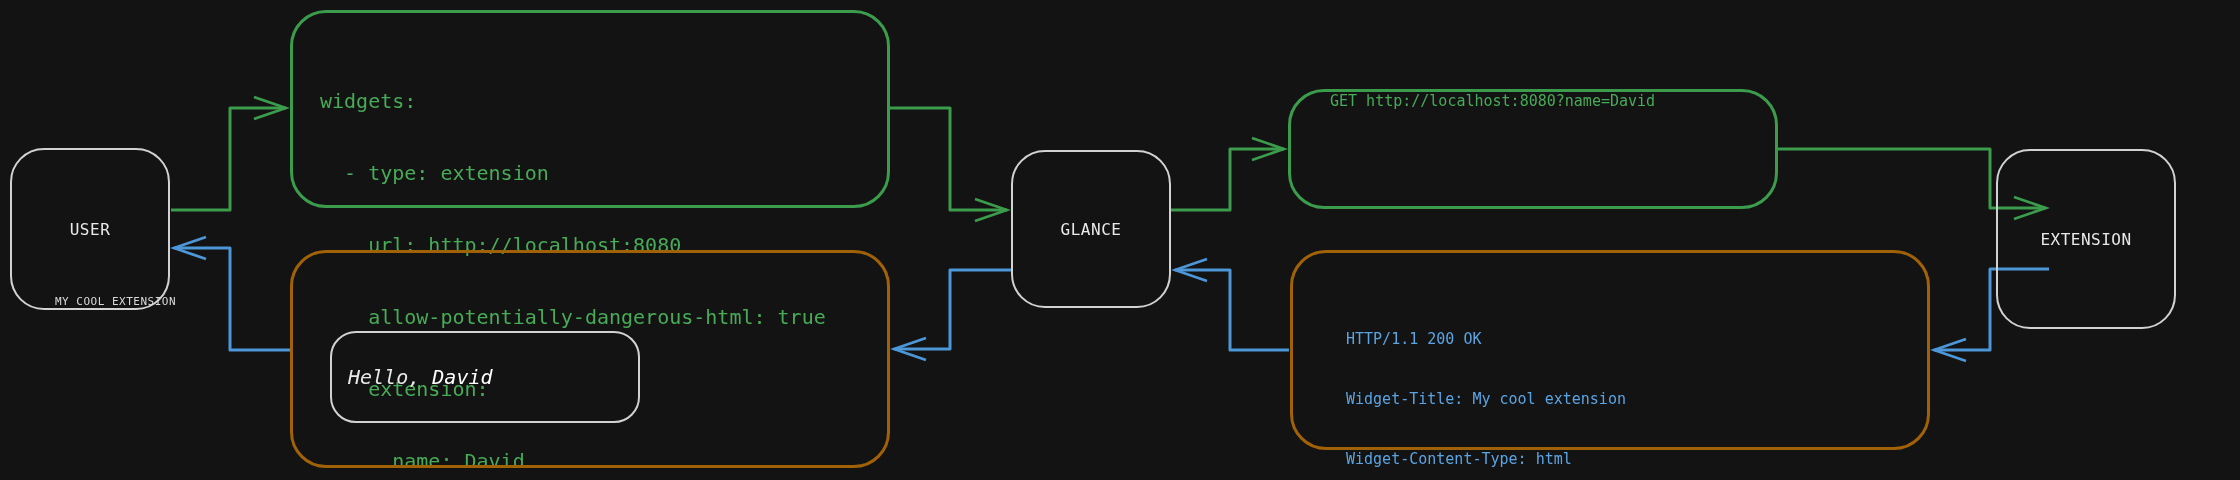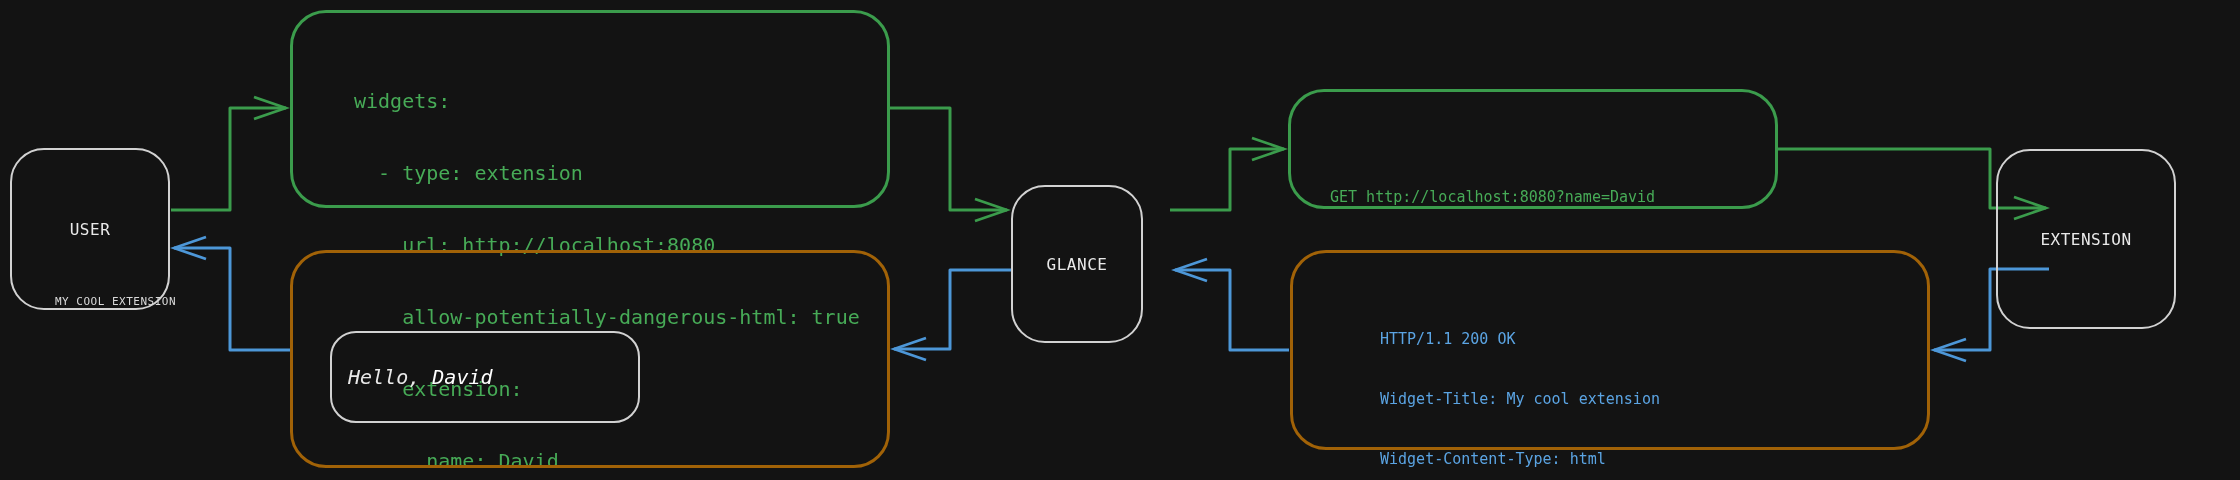--- a/index.html
+++ b/index.html
@@ -22,39 +22,39 @@
     border: 2px solid #d2d2d2;
     border-radius: 34px;
     display: flex;
     align-items: center;
     justify-content: center;
     color: #e9e9e9;
     font-size: 16px;
     letter-spacing: 0.5px;
   }
   .node-user      { left: 10px;   top: 148px; width: 160px; height: 162px; }
-  .node-glance    { left: 1011px; top: 150px; width: 132px; height: 158px; margin-top: 35px; }
+  .node-glance    { left: 1011px; top: 150px; width: 160px; height: 158px; }
   .node-extension { left: 1996px; top: 149px; width: 180px; height: 180px; }
 
-  .msgbox { border-radius: 36px; padding-left: 34px; }
+  .msgbox { border-radius: 36px; }
   .msgbox.green { border: 3px solid #3b9c4c; }
   .msgbox.blue  { border: 3px solid #a16207; }
 
   .config-box { left: 290px; top: 10px; width: 600px; height: 198px; }
   .yaml {
     padding: 28px 0 0 27px;
     color: #47ab57;
     font-size: 20px;
     white-space: pre;
   }
   .yaml .code-line { height: 24px; line-height: 24px; }
 
   .request-box {
     left: 1288px; top: 89px; width: 490px; height: 120px;
-    display: flex; align-items: flex-end;
+    display: flex; align-items: flex-start;
     color: #47ab57; font-size: 15px; white-space: pre;
     padding-left: 39px;
   }
 
   .response-box { left: 1290px; top: 250px; width: 640px; height: 200px; }
   .resp {
     padding: 38px 0 0 53px;
     color: #5ba4e3;
     font-size: 15px;
     white-space: pre;

